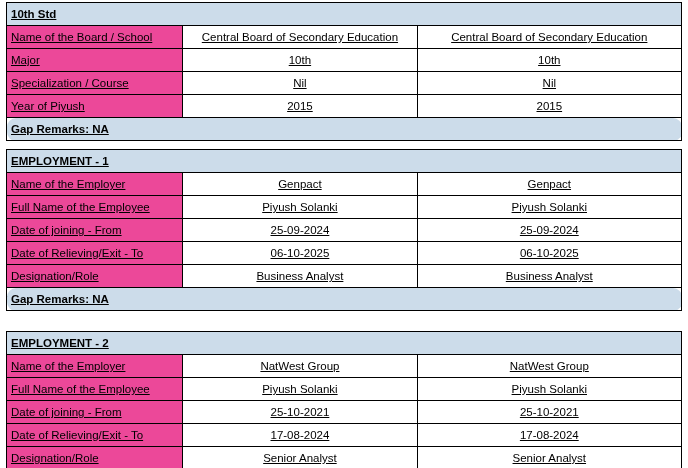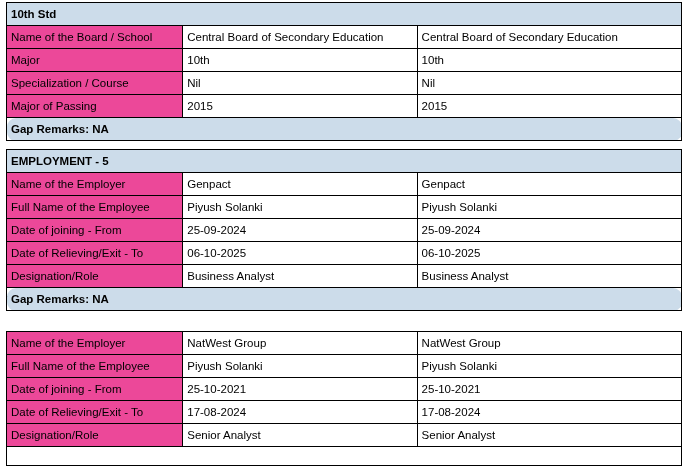--- a/index.html
+++ b/index.html
@@ -38,30 +38,32 @@
   }
   table.sec td {
     border: 1px solid #000000;
     padding: 2px 4px;
     vertical-align: middle;
     font-size: 11.5px;
     line-height: 14px;
     height: 18px;
     overflow: hidden;
     white-space: nowrap;
+    text-decoration: underline;
   }
   .hdr {
     background: #ccdcea;
     font-weight: bold;
   }
   .lbl {
     background: #ec4899;
   }
   .val {
     background: #ffffff;
+    text-align: center;
   }
   .gap {
     background: #ccdcea;
     font-weight: bold;
     border-radius: 9px;
   }
   
   col.c-label { width: 176px; }
   col.c-v1    { width: 234px; }
   col.c-v2    { width: 264px; }
@@ -99,41 +101,41 @@
           <td class="lbl">Major</td>
           <td class="val">10th</td>
           <td class="val">10th</td>
         </tr>
         <tr>
           <td class="lbl">Specialization / Course</td>
           <td class="val">Nil</td>
           <td class="val">Nil</td>
         </tr>
         <tr>
-          <td class="lbl">Major of Passing</td>
+          <td class="lbl">Year of Piyush</td>
           <td class="val">2015</td>
           <td class="val">2015</td>
         </tr>
         <tr>
           <td class="gap" colspan="3">Gap Remarks: NA</td>
         </tr>
       </tbody>
     </table>
   </div>
 
   <div class="block b2">
     <table class="sec inner">
       <colgroup>
         <col class="c-label">
           <col class="c-v1">
           <col class="c-v2">
       </colgroup>
       <tbody>
         <tr>
-          <td class="hdr" colspan="3">EMPLOYMENT - 5</td>
+          <td class="hdr" colspan="3">EMPLOYMENT - 1</td>
         </tr>
         <tr>
           <td class="lbl">Name of the Employer</td>
           <td class="val">Genpact</td>
           <td class="val">Genpact</td>
         </tr>
         <tr>
           <td class="lbl">Full Name of the Employee</td>
           <td class="val">Piyush Solanki</td>
           <td class="val">Piyush Solanki</td>
@@ -162,20 +164,23 @@
 
   <div class="block b3">
     <table class="sec inner">
       <colgroup>
         <col class="c-label">
           <col class="c-v1">
           <col class="c-v2">
       </colgroup>
       <tbody>
         <tr>
+          <td class="hdr" colspan="3">EMPLOYMENT - 2</td>
+        </tr>
+        <tr>
           <td class="lbl">Name of the Employer</td>
           <td class="val">NatWest Group</td>
           <td class="val">NatWest Group</td>
         </tr>
         <tr>
           <td class="lbl">Full Name of the Employee</td>
           <td class="val">Piyush Solanki</td>
           <td class="val">Piyush Solanki</td>
         </tr>
         <tr>

